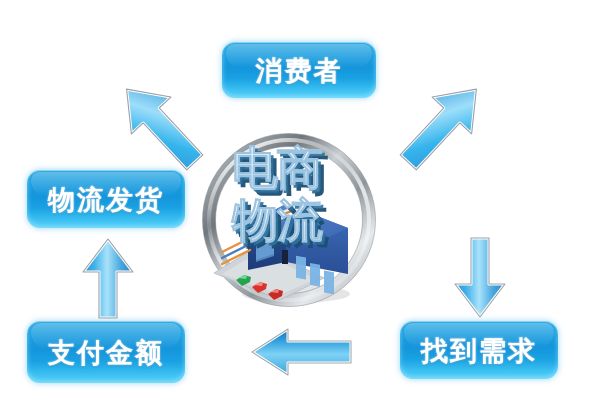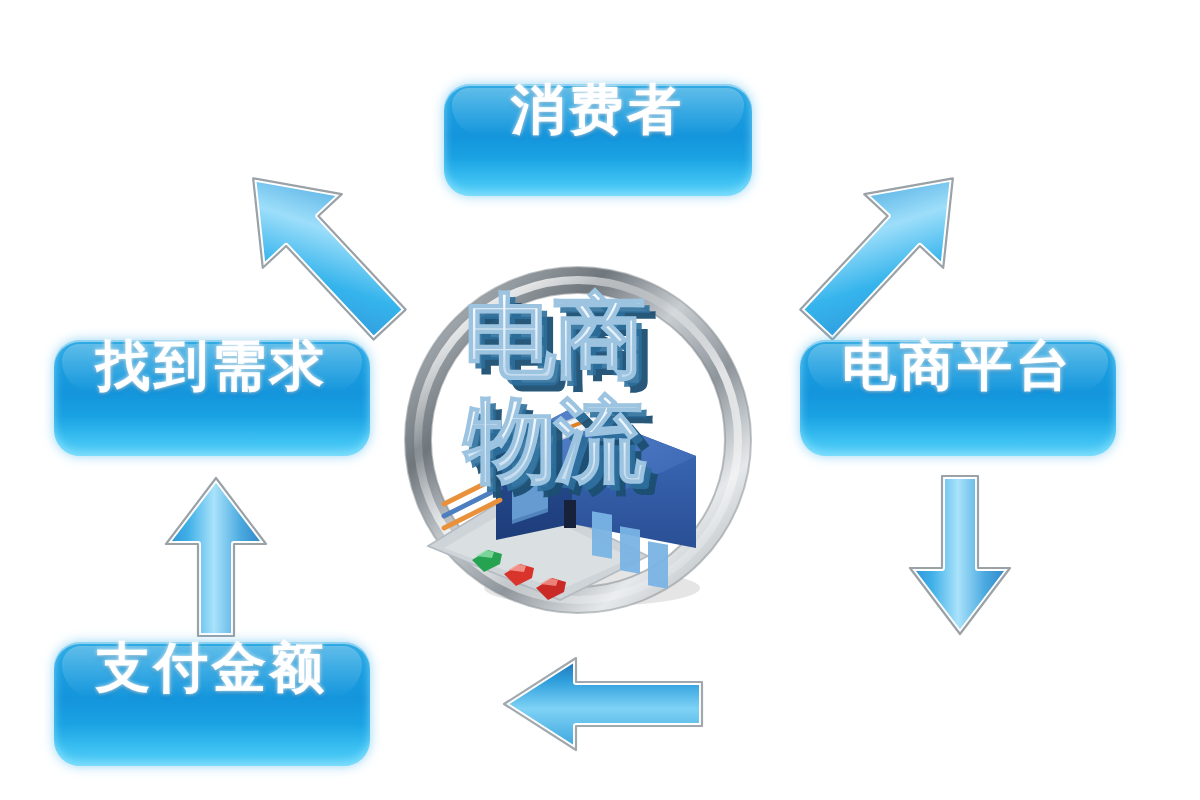--- a/index.html
+++ b/index.html
@@ -30,21 +30,21 @@
         #1c9fe0 18%,
         #1495dc 46%,
         #1aa2e3 66%,
         #3cc0f2 86%,
         #53cdf6 100%);
     box-shadow:
       0 0 6px rgba(70,180,235,0.55),
       inset 0 1px 0 rgba(255,255,255,0.45),
       inset 0 -2px 5px rgba(150,230,255,0.75);
     display: flex;
-    align-items: flex-start;
+    align-items: center;
     justify-content: center;
     box-sizing: border-box;
   }
   .node::after {
     content: "";
     position: absolute;
     left: 4px; right: 4px; top: 2px;
     height: 42%;
     border-radius: 10px 10px 18px 18px;
     background: linear-gradient(to bottom, rgba(255,255,255,0.26), rgba(255,255,255,0.0));
@@ -272,25 +272,25 @@
       <path d="M21,82 L39,82 L39,36 L55,36 L30,3 L5,36 L21,36 Z" fill="url(#gU)" stroke="#ffffff" stroke-width="3" stroke-linejoin="round"></path>
       <path d="M21,82 L39,82 L39,36 L55,36 L30,3 L5,36 L21,36 Z" fill="none" stroke="#9aa2a8" stroke-width="1.1" stroke-linejoin="round"></path>
     </svg>
   </div>
 
   <div class="node" id="node-consumer">
     <span class="node-label">消费者</span>
   </div>
 
   <div class="node" id="node-logistics">
-    <span class="node-label">找到需求</span>
+    <span class="node-label">物流发货</span>
   </div>
 
   <div class="node" id="node-payment">
     <span class="node-label">支付金额</span>
   </div>
 
-  <div class="node" id="node-platform">
-    <span class="node-label">电商平台</span>
-  </div>
-
+
+  <div class="node" id="node-demand">
+    <span class="node-label">找到需求</span>
+  </div>
 
 </div>
 
 </body></html>

